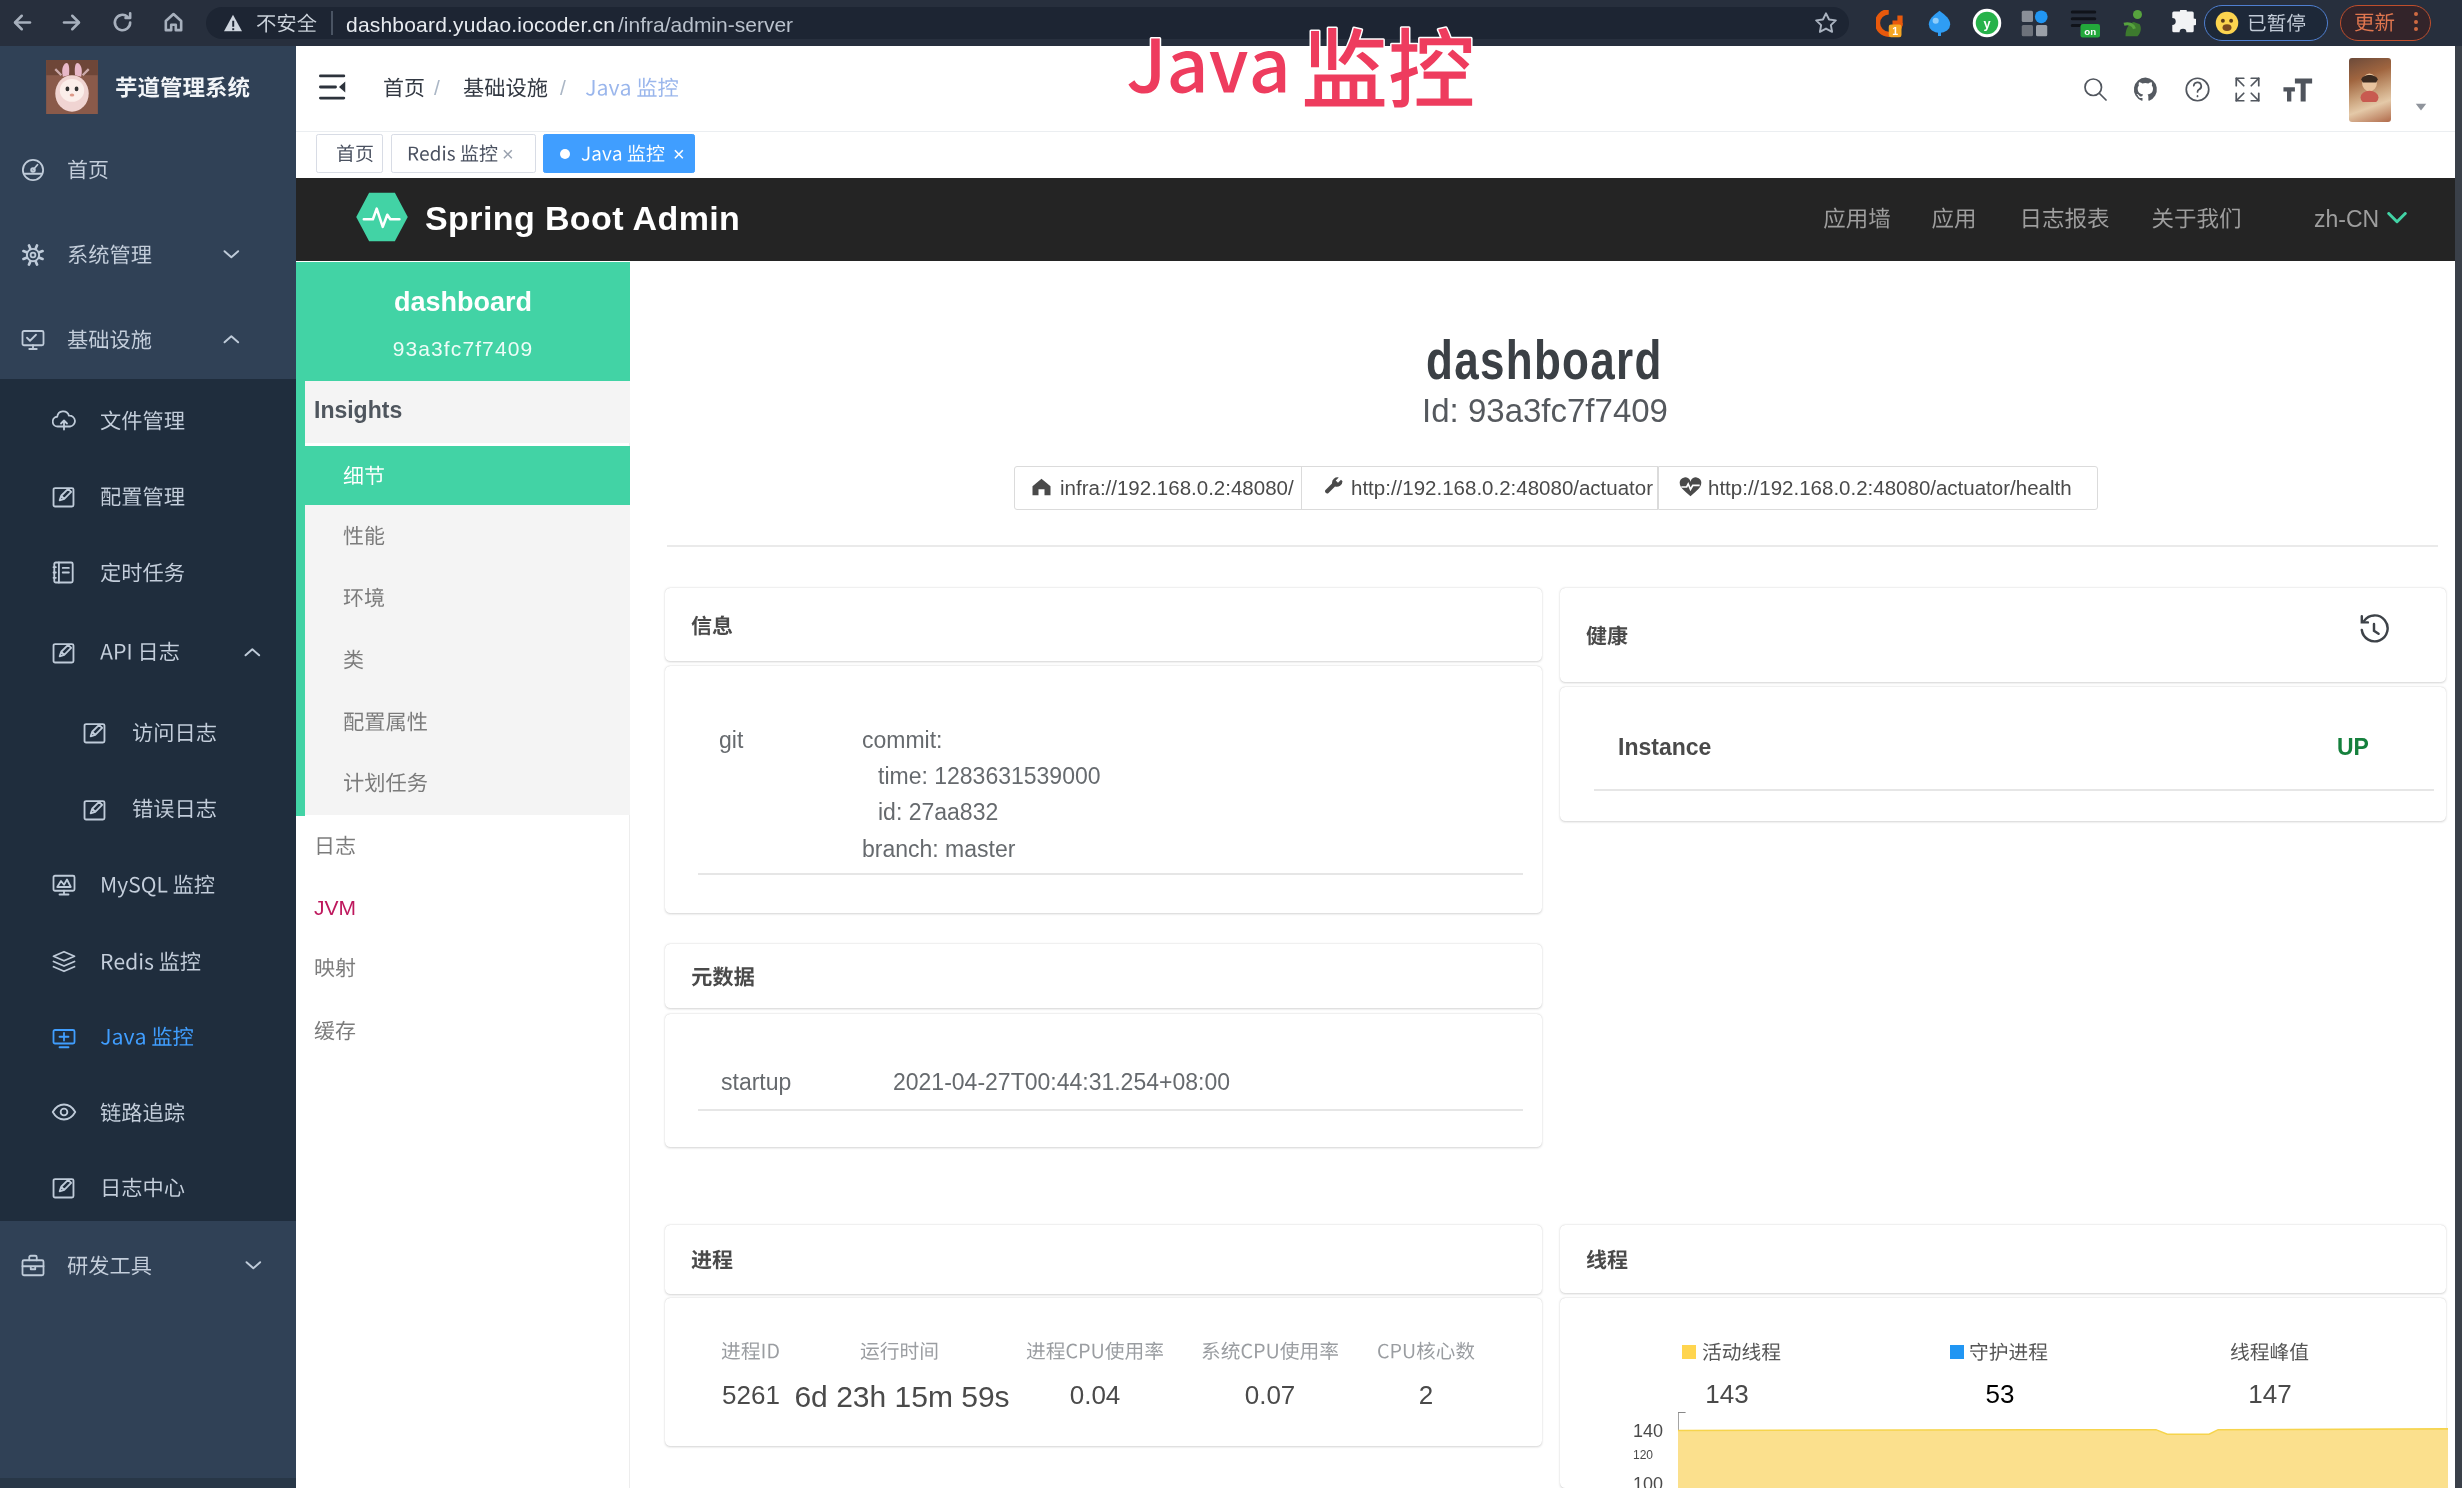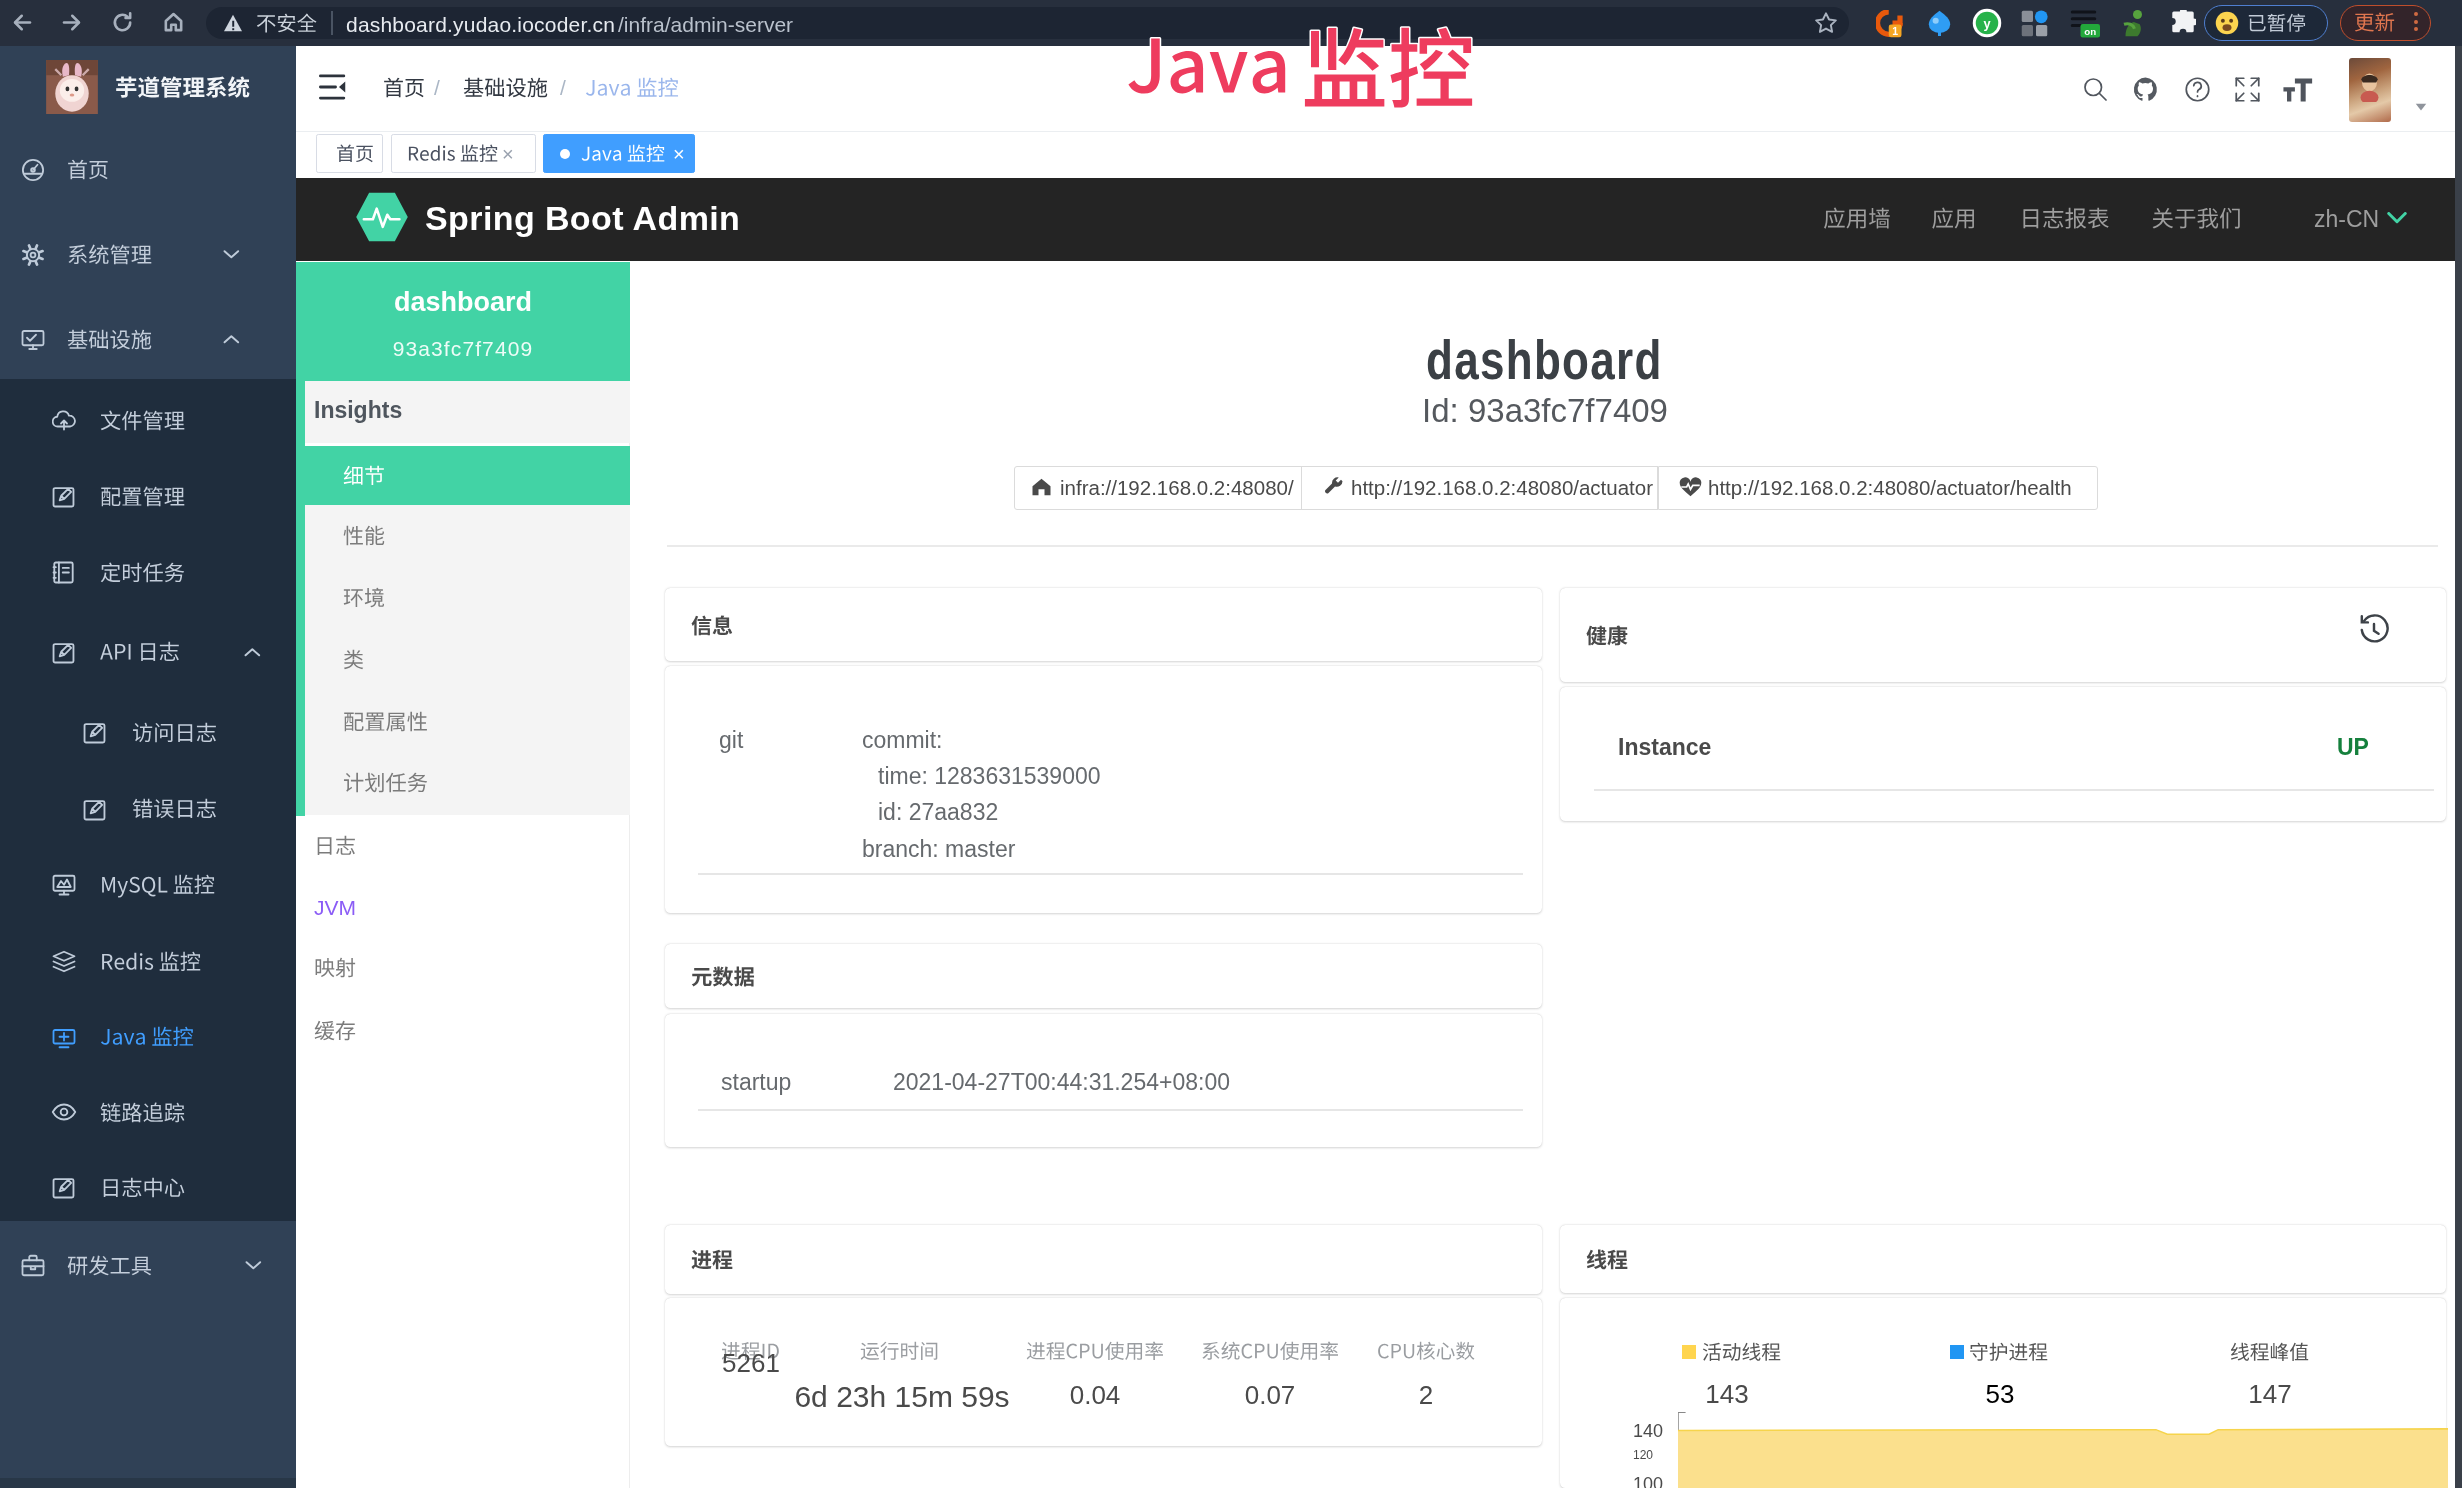--- a/index.html
+++ b/index.html
@@ -565,21 +565,21 @@
       <path transform="translate(0.0 0) scale(1 -1)" d="M630 835V680H438V349H371V280H614C586 159 513 54 326 -22C342 -35 363 -62 373 -78C553 -3 635 102 672 221C721 81 801 -24 920 -83C931 -64 952 -36 969 -22C846 30 764 139 721 280H966V349H908V680H699V835ZM506 349V611H630V454C630 418 629 383 625 349ZM838 349H695C698 383 699 418 699 454V611H838ZM270 410V178H145V410ZM270 476H145V699H270ZM76 767V28H145V110H340V767Z"></path>
       <path transform="translate(1000.0 0) scale(1 -1)" d="M533 421C583 349 632 250 650 185L714 214C693 279 644 375 591 447ZM191 529H390V446H191ZM191 586V668H390V586ZM191 390H390V305H191ZM52 305V238H307C237 148 136 70 31 20C46 8 72 -20 82 -34C197 29 310 124 388 238H390V4C390 -10 385 -15 370 -15C355 -16 307 -17 256 -15C265 -33 276 -63 280 -81C350 -81 396 -79 424 -69C450 -57 460 -36 460 4V728H298C311 758 327 795 340 830L263 841C256 808 242 763 228 728H123V305ZM778 836V609H498V537H778V14C778 -4 771 -8 753 -9C737 -10 681 -10 619 -8C630 -28 641 -60 645 -79C727 -80 777 -78 807 -65C837 -54 849 -33 849 14V537H958V609H849V836Z"></path>
     </g>
   </svg>
 <svg style="position:absolute;left:314px;top:1019px;" width="42" height="25.5" viewBox="0 -920 2000.0 1200">
     <g fill="#7b7b7b">
       <path transform="translate(0.0 0) scale(1 -1)" d="M35 52 52 -22C141 10 260 51 373 91L361 151C239 113 116 75 35 52ZM599 718C611 674 622 616 626 582L690 597C685 629 672 685 659 728ZM879 833C762 807 549 790 375 784C382 768 391 743 392 726C569 730 786 747 923 777ZM56 424C71 431 95 437 218 451C174 388 134 338 116 318C85 282 61 257 40 252C48 234 59 199 63 184C84 196 118 205 368 256C366 272 365 300 366 320L169 284C247 372 324 480 388 589L325 627C306 590 284 553 262 518L135 507C194 593 253 703 298 810L224 839C183 720 111 591 88 558C67 524 49 501 31 497C40 477 52 440 56 424ZM420 697C438 657 458 603 467 570L528 591C519 622 497 674 478 713ZM840 739C819 689 781 619 747 570H390V508H511L504 429H350V365H495C471 220 418 63 283 -26C300 -38 323 -61 333 -78C426 -13 484 79 520 179C552 131 590 88 635 52C576 16 507 -8 432 -25C445 -38 466 -66 473 -82C554 -62 628 -32 692 11C759 -32 839 -64 927 -83C937 -63 958 -34 974 -19C891 -4 815 22 750 57C811 113 858 186 888 281L846 300L832 297H554L567 365H952V429H576L584 508H940V570H820C849 614 883 667 911 716ZM559 239H800C775 180 738 132 693 93C636 134 591 183 559 239Z"></path>
       <path transform="translate(1000.0 0) scale(1 -1)" d="M613 349V266H335V196H613V10C613 -4 610 -8 592 -9C574 -10 514 -10 448 -8C458 -29 468 -58 471 -79C557 -79 613 -79 647 -68C680 -56 689 -35 689 9V196H957V266H689V324C762 370 840 432 894 492L846 529L831 525H420V456H761C718 416 663 375 613 349ZM385 840C373 797 359 753 342 709H63V637H311C246 499 153 370 31 284C43 267 61 235 69 216C112 247 152 282 188 320V-78H264V411C316 481 358 557 394 637H939V709H424C438 746 451 784 462 821Z"></path>
     </g>
   </svg>
-<div style="position:absolute;left:314px;top:896px;white-space:nowrap;font-size:21px;color:#8b5cf6;">JVM</div>
+<div style="position:absolute;left:314px;top:896px;white-space:nowrap;font-size:21px;color:#be185d;">JVM</div>
 <div style="position:absolute;left:1426px;top:328px;font-size:44px;font-weight:700;color:#3b4045;letter-spacing:1.3px;transform:scaleY(1.27);transform-origin:0 0;white-space:nowrap;">dashboard</div>
 <div style="position:absolute;left:1545px;top:392px;transform:translateX(-50%);white-space:nowrap;font-size:33px;color:#55595e;">Id: 93a3fc7f7409</div>
 <div style="position:absolute;left:1014px;top:466px;width:288px;height:44px;background:#fff;border:0.8px solid #dbdbdb;border-radius:3px 0 0 3px;"></div>
 <div style="position:absolute;left:1301px;top:466px;width:357px;height:44px;background:#fff;border:0.8px solid #dbdbdb;"></div>
 <div style="position:absolute;left:1658px;top:466px;width:440px;height:44px;background:#fff;border:0.8px solid #dbdbdb;border-radius:0 3px 3px 0;"></div>
 <svg style="position:absolute;left:1031px;top:477px;" width="21" height="20" viewBox="0 0 28 26">
     <path d="M2 12 14 2l12 10v12h-8v-8h-8v8H2z" fill="#4a4a4a"></path>
   </svg>
 <div style="position:absolute;left:1060px;top:476px;white-space:nowrap;font-size:20.5px;color:#4a4a4a;">infra://192.168.0.2:48080/</div>
 <svg style="position:absolute;left:1323px;top:476px;" width="21" height="21" viewBox="0 0 28 28">
@@ -687,21 +687,21 @@
 <svg style="position:absolute;left:1377px;top:1340px;" width="98" height="24" viewBox="0 -920 4992.0 1200">
     <g fill="#9a9da1">
       <path transform="translate(0.0 0) scale(1 -1)" d="M377 -13C472 -13 544 25 602 92L551 151C504 99 451 68 381 68C241 68 153 184 153 369C153 552 246 665 384 665C447 665 495 637 534 596L584 656C542 703 472 746 383 746C197 746 58 603 58 366C58 128 194 -13 377 -13Z"></path>
       <path transform="translate(638.0 0) scale(1 -1)" d="M101 0H193V292H314C475 292 584 363 584 518C584 678 474 733 310 733H101ZM193 367V658H298C427 658 492 625 492 518C492 413 431 367 302 367Z"></path>
       <path transform="translate(1271.0 0) scale(1 -1)" d="M361 -13C510 -13 624 67 624 302V733H535V300C535 124 458 68 361 68C265 68 190 124 190 300V733H98V302C98 67 211 -13 361 -13Z"></path>
       <path transform="translate(1992.0 0) scale(1 -1)" d="M858 370C772 201 580 56 348 -19C362 -34 383 -63 392 -81C517 -37 630 24 724 99C791 44 867 -25 906 -70L963 -19C923 26 845 92 777 145C841 204 895 270 936 342ZM613 822C634 785 653 739 663 703H401V634H592C558 576 502 485 482 464C466 447 438 440 417 436C424 419 436 382 439 364C458 371 487 377 667 389C592 313 499 246 398 200C412 186 432 159 441 143C617 228 770 371 856 525L785 549C769 517 748 486 724 455L555 446C591 501 639 578 673 634H957V703H728L742 708C734 745 708 802 683 844ZM192 840V647H58V577H188C157 440 95 281 33 197C46 179 65 146 73 124C116 188 159 290 192 397V-79H264V445C291 395 322 336 336 305L382 358C364 387 291 501 264 536V577H377V647H264V840Z"></path>
       <path transform="translate(2992.0 0) scale(1 -1)" d="M295 561V65C295 -34 327 -62 435 -62C458 -62 612 -62 637 -62C750 -62 773 -6 784 184C763 190 731 204 712 218C705 45 696 9 634 9C599 9 468 9 441 9C384 9 373 18 373 65V561ZM135 486C120 367 87 210 44 108L120 76C161 184 192 353 207 472ZM761 485C817 367 872 208 892 105L966 135C945 238 889 392 831 512ZM342 756C437 689 555 590 611 527L665 584C607 647 487 741 393 805Z"></path>
       <path transform="translate(3992.0 0) scale(1 -1)" d="M443 821C425 782 393 723 368 688L417 664C443 697 477 747 506 793ZM88 793C114 751 141 696 150 661L207 686C198 722 171 776 143 815ZM410 260C387 208 355 164 317 126C279 145 240 164 203 180C217 204 233 231 247 260ZM110 153C159 134 214 109 264 83C200 37 123 5 41 -14C54 -28 70 -54 77 -72C169 -47 254 -8 326 50C359 30 389 11 412 -6L460 43C437 59 408 77 375 95C428 152 470 222 495 309L454 326L442 323H278L300 375L233 387C226 367 216 345 206 323H70V260H175C154 220 131 183 110 153ZM257 841V654H50V592H234C186 527 109 465 39 435C54 421 71 395 80 378C141 411 207 467 257 526V404H327V540C375 505 436 458 461 435L503 489C479 506 391 562 342 592H531V654H327V841ZM629 832C604 656 559 488 481 383C497 373 526 349 538 337C564 374 586 418 606 467C628 369 657 278 694 199C638 104 560 31 451 -22C465 -37 486 -67 493 -83C595 -28 672 41 731 129C781 44 843 -24 921 -71C933 -52 955 -26 972 -12C888 33 822 106 771 198C824 301 858 426 880 576H948V646H663C677 702 689 761 698 821ZM809 576C793 461 769 361 733 276C695 366 667 468 648 576Z"></path>
     </g>
   </svg>
-<div style="position:absolute;left:751px;top:1348px;font-size:26px;color:#4a4a4a;transform:translateX(-50%);white-space:nowrap;text-align:right;">5261</div>
+<div style="position:absolute;left:751px;top:1380px;font-size:26px;color:#4a4a4a;transform:translateX(-50%);white-space:nowrap;text-align:right;">5261</div>
 <div style="position:absolute;left:902px;top:1380px;font-size:30px;color:#4a4a4a;transform:translateX(-50%);white-space:nowrap;">6d 23h 15m 59s</div>
 <div style="position:absolute;left:1095px;top:1380px;font-size:26px;color:#4a4a4a;transform:translateX(-50%);white-space:nowrap;">0.04</div>
 <div style="position:absolute;left:1270px;top:1380px;font-size:26px;color:#4a4a4a;transform:translateX(-50%);white-space:nowrap;">0.07</div>
 <div style="position:absolute;left:1426px;top:1380px;font-size:26px;color:#4a4a4a;transform:translateX(-50%);white-space:nowrap;">2</div>
 <div style="position:absolute;left:1560px;top:1225px;width:886px;height:68px;background:#fff;border-radius:5.3px;box-shadow:0 0.8px 2.3px rgba(15,15,15,0.18),0 0 0.8px rgba(15,15,15,0.10);"></div>
 <svg style="position:absolute;left:1586px;top:1248px;" width="42" height="25.5" viewBox="0 -920 2000.0 1200">
     <g fill="#4a4a4a">
       <path transform="translate(0.0 0) scale(1 -1)" d="M48 71 72 -43C170 -10 292 33 407 74L388 173C263 133 132 93 48 71ZM707 778C748 750 803 709 831 683L903 753C874 778 817 817 777 840ZM74 413C90 421 114 427 202 438C169 391 140 355 124 339C93 302 70 280 44 274C57 245 75 191 81 169C107 184 148 196 392 243C390 267 392 313 395 343L237 317C306 398 372 492 426 586L329 647C311 611 291 575 270 541L185 535C241 611 296 705 335 794L223 848C187 734 118 613 96 582C74 550 57 530 36 524C49 493 68 436 74 413ZM862 351C832 303 794 260 750 221C741 260 732 304 724 351L955 394L935 498L710 457L701 551L929 587L909 692L694 659C691 723 690 788 691 853H571C571 783 573 711 577 641L432 619L451 511L584 532L594 436L410 403L430 296L608 329C619 262 633 200 649 145C567 93 473 53 375 24C402 -4 432 -45 447 -76C533 -45 615 -7 689 40C728 -40 779 -89 843 -89C923 -89 955 -57 974 67C948 80 913 105 890 133C885 52 876 27 857 27C832 27 807 57 786 109C855 166 915 231 963 306Z"></path>
       <path transform="translate(1000.0 0) scale(1 -1)" d="M570 711H804V573H570ZM459 812V472H920V812ZM451 226V125H626V37H388V-68H969V37H746V125H923V226H746V309H947V412H427V309H626V226ZM340 839C263 805 140 775 29 757C42 732 57 692 63 665C102 670 143 677 185 684V568H41V457H169C133 360 76 252 20 187C39 157 65 107 76 73C115 123 153 194 185 271V-89H301V303C325 266 349 227 361 201L430 296C411 318 328 405 301 427V457H408V568H301V710C344 720 385 733 421 747Z"></path>
     </g>

